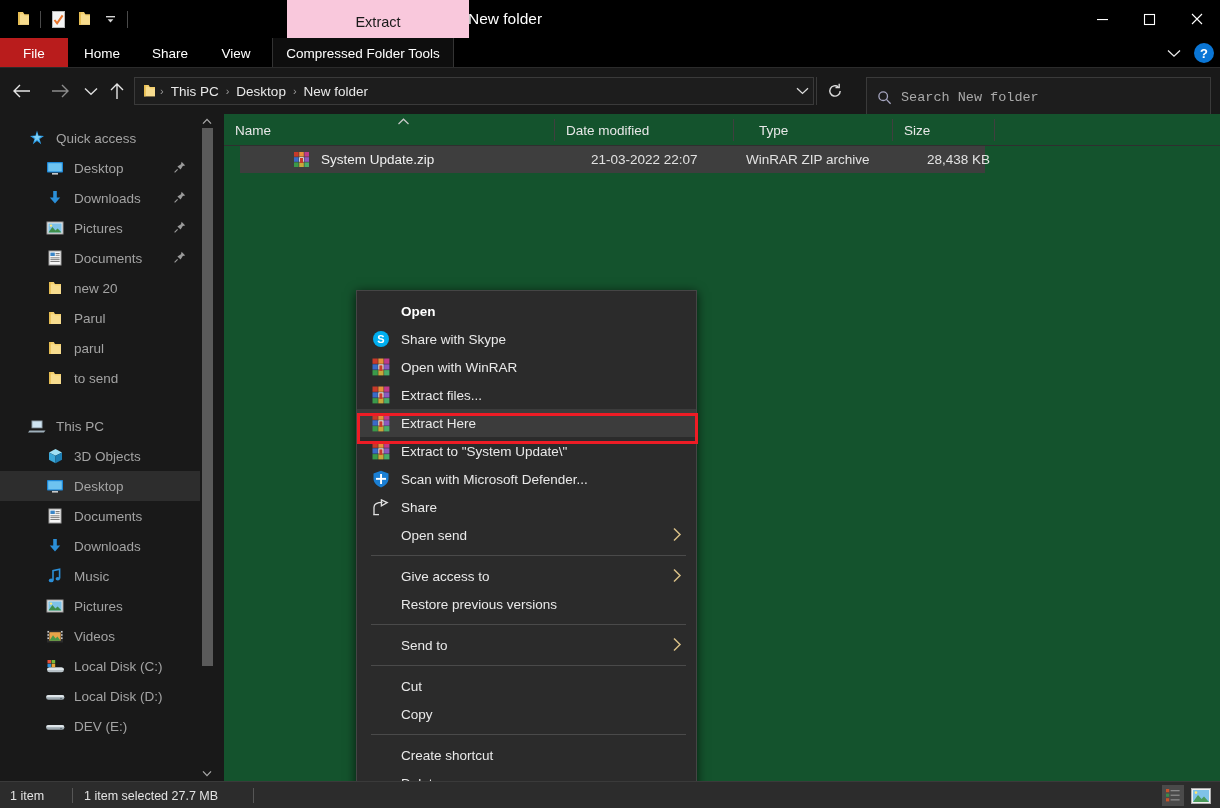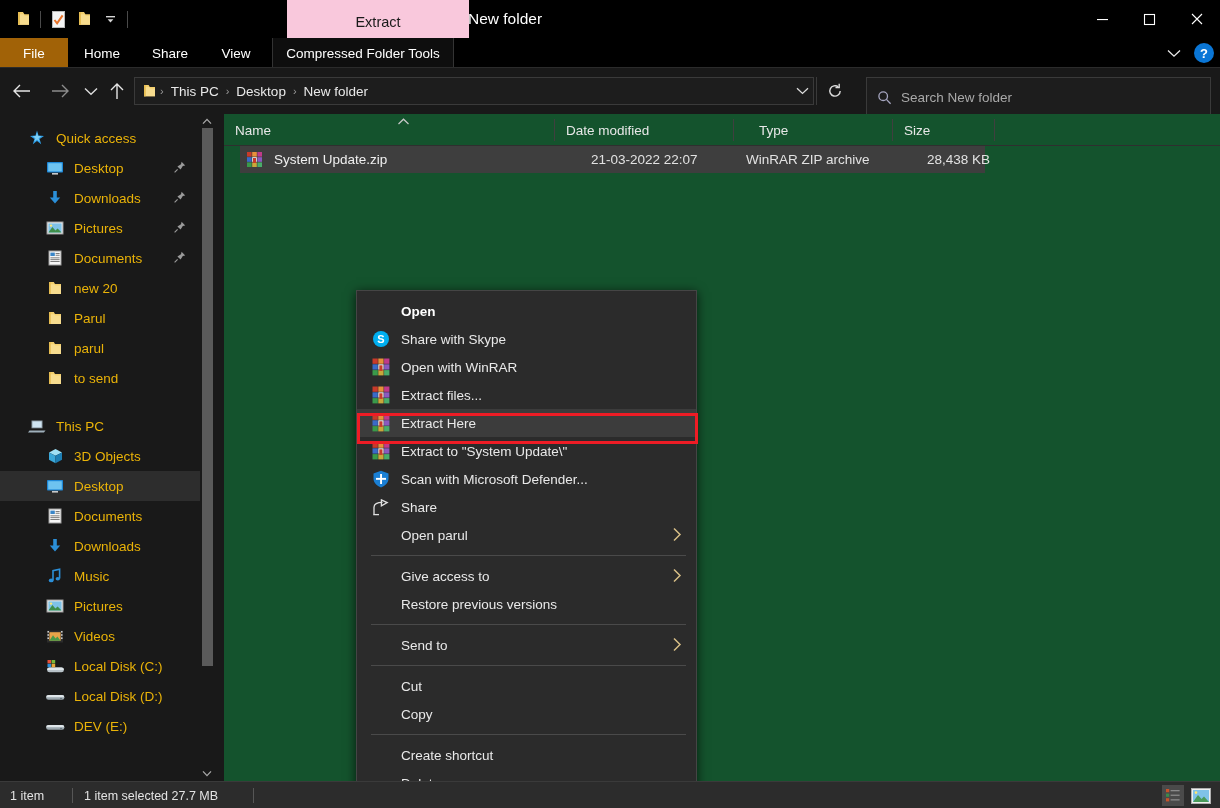--- a/index.html
+++ b/index.html
@@ -40,21 +40,21 @@
 
   
   .ribbon {
     position: absolute; left: 0; top: 38px; width: 1220px; height: 30px;
     background: #000;
   }
   .rtab {
     position: absolute; top: 0; height: 30px; display: flex; align-items: center;
     justify-content: center; color: #ffffff; font-size: 13.5px;
   }
-  .rtab.file { left: 0; width: 68px; background: #a16207; }
+  .rtab.file { left: 0; width: 68px; background: #b91c1c; }
   .rtab.home { left: 68px; width: 68px; }
   .rtab.share { left: 136px; width: 68px; }
   .rtab.view { left: 204px; width: 64px; }
   .rtab.cft {
     left: 272px; width: 182px;
     background: #0e0e0e; border-left: 1px solid #333; border-right: 1px solid #333;
   }
   .ribbon-right { position: absolute; right: 6px; top: 0; height: 30px; display: flex; align-items: center; gap: 8px; }
   .ribbon-chev { width: 24px; height: 30px; display:flex; align-items:center; justify-content:center; color:#fff; }
   .help-btn {
@@ -78,31 +78,31 @@
   }
   .crumb-folder { margin-left: 7px; margin-right: 2px; display:flex; align-items:center; }
   .crumb { color: #e9e9e9; font-size: 13.5px; padding: 0 6px; }
   .crumb-sep { color: #9b9b9b; font-size: 11px; padding: 0 1px; }
   .addr-chev { position:absolute; left: 790px; top: 9px; width: 25px; height: 28px;
               display:flex; align-items:center; justify-content:center; color:#dcdcdc; }
   .refresh { position:absolute; left: 816px; top: 9px; width: 36px; height: 28px;
               border-left:1px solid #3a3a3a; display:flex; align-items:center; justify-content:center; color:#dcdcdc; }
   .searchbox {
     position: absolute; left: 866px; top: 9px; width: 345px; height: 41px;
-    background: #1d1d1d; border: 1px solid #3a3a3a; display: flex; align-items: center;
+    background: #1d1d1d; border: 1px solid #3a3a3a; display: flex; align-items: center; font-family: Liberation Mono, monospace;
   }
   .search-ico { width: 34px; display:flex; align-items:center; justify-content:center; color:#b9b9c8; }
   .search-ph { color: #a9a9a9; font-size: 13.5px; }
 
   
   .main { position:absolute; left:0; top:114px; width:1220px; height:667px; background:#191919; }
 
   
   .sidebar { position:absolute; left:0; top:0; width:200px; height:667px; background:#191919; overflow:hidden; }
-  .navitem { position:relative; height:30px; display:flex; align-items:center; color:#eab308; font-size:13.5px; }
+  .navitem { position:relative; height:30px; display:flex; align-items:center; color:#a3a3a3; font-size:13.5px; }
   .navitem.sel { background:#2d2d2d; }
   .navitem .ni-icon { width:22px; height:22px; display:flex; align-items:center; justify-content:center; flex:0 0 22px; }
   .navitem .ni-label { margin-left: 8px; white-space: nowrap; }
   .navitem .pin { position:absolute; right:14px; top:8px; }
   .lvl0 { padding-left: 26px; }
   .lvl1 { padding-left: 44px; }
   .gap { height: 9px; }
 
   
   .sb-track { position:absolute; left:200px; top:0; width:14px; height:667px; background:#191919; }
@@ -110,21 +110,21 @@
   .sb-thumb { position:absolute; left:2px; top:14px; width:11px; height:538px; background:#5a5a5a; }
 
   
   .filepane { position:absolute; left:224px; top:0; width:996px; height:667px; background:#14532d; }
   .colhead { position:relative; height:32px; border-bottom:1px solid #2f2f2f; }
   .col { position:absolute; top:0; height:32px; display:flex; align-items:center; color:#e8e8e8; font-size:13.5px; }
   .col .lbl { padding-left:11px; }
   .col-div { position:absolute; top:5px; width:1px; height:22px; background:#3f3f3f; }
   .sortcaret { position:absolute; color:#cfcfcf; font-size:11px; }
 
-  .filerow { position:absolute; left:16px; top:32px; width:745px; height:27px; background:#3e3e3e; display:flex; align-items:center; }
+  .filerow { position:absolute; left:16px; top:32px; width:745px; height:27px; background:#3e3e3e; display:flex; align-items:center;padding-left:47px; }
   .filerow .fr-ico { width:22px; margin-left:3px; display:flex; align-items:center; justify-content:center; }
   .filerow .fr-name { margin-left:9px; color:#f0f0f0; font-size:13.5px; }
   .filerow .fr-date { position:absolute; left:327px; color:#e2e2e2; font-size:13.5px;margin-left:24px; }
   .filerow .fr-type { position:absolute; left:506px; color:#e2e2e2; font-size:13.5px; }
   .filerow .fr-size { position:absolute; left:664px; width:86px; text-align:right; color:#e2e2e2; font-size:13.5px; }
 
   
   .ctxmenu {
     position:absolute; left:356px; top:176px; width:341px; height:557px;
     background:#2b2b2b; border:1px solid #454545;
@@ -743,21 +743,21 @@
           <svg width="19" height="17" viewBox="0 0 19 17">
             <path d="M2 15 V8.2 C2 5 5 3.4 10.5 3.4" fill="none" stroke="#e0e0e0" stroke-width="1.3"></path>
             <path d="M9.4 0.8 L15.2 3.6 L9.4 6.8 Z" fill="none" stroke="#e0e0e0" stroke-width="1.3"></path>
             <path d="M1.2 15.6 H7" stroke="#e0e0e0" stroke-width="1.3"></path>
           </svg>
         </span>
         <span class="ci-label">Share</span>
       </div>
 
       <div class="ctxitem">
-        <span class="ci-label">Open parul</span>
+        <span class="ci-label">Open send</span>
         <span class="arrow">
           <svg width="10" height="17" viewBox="0 0 10 17">
               <path d="M2 2.5 L8 8.5 L2 14.5" fill="none" stroke="#d6be86" stroke-width="1.5"></path>
             </svg>
         </span>
       </div>
 
       <div class="ctxsep"></div>
 
       <div class="ctxitem">

